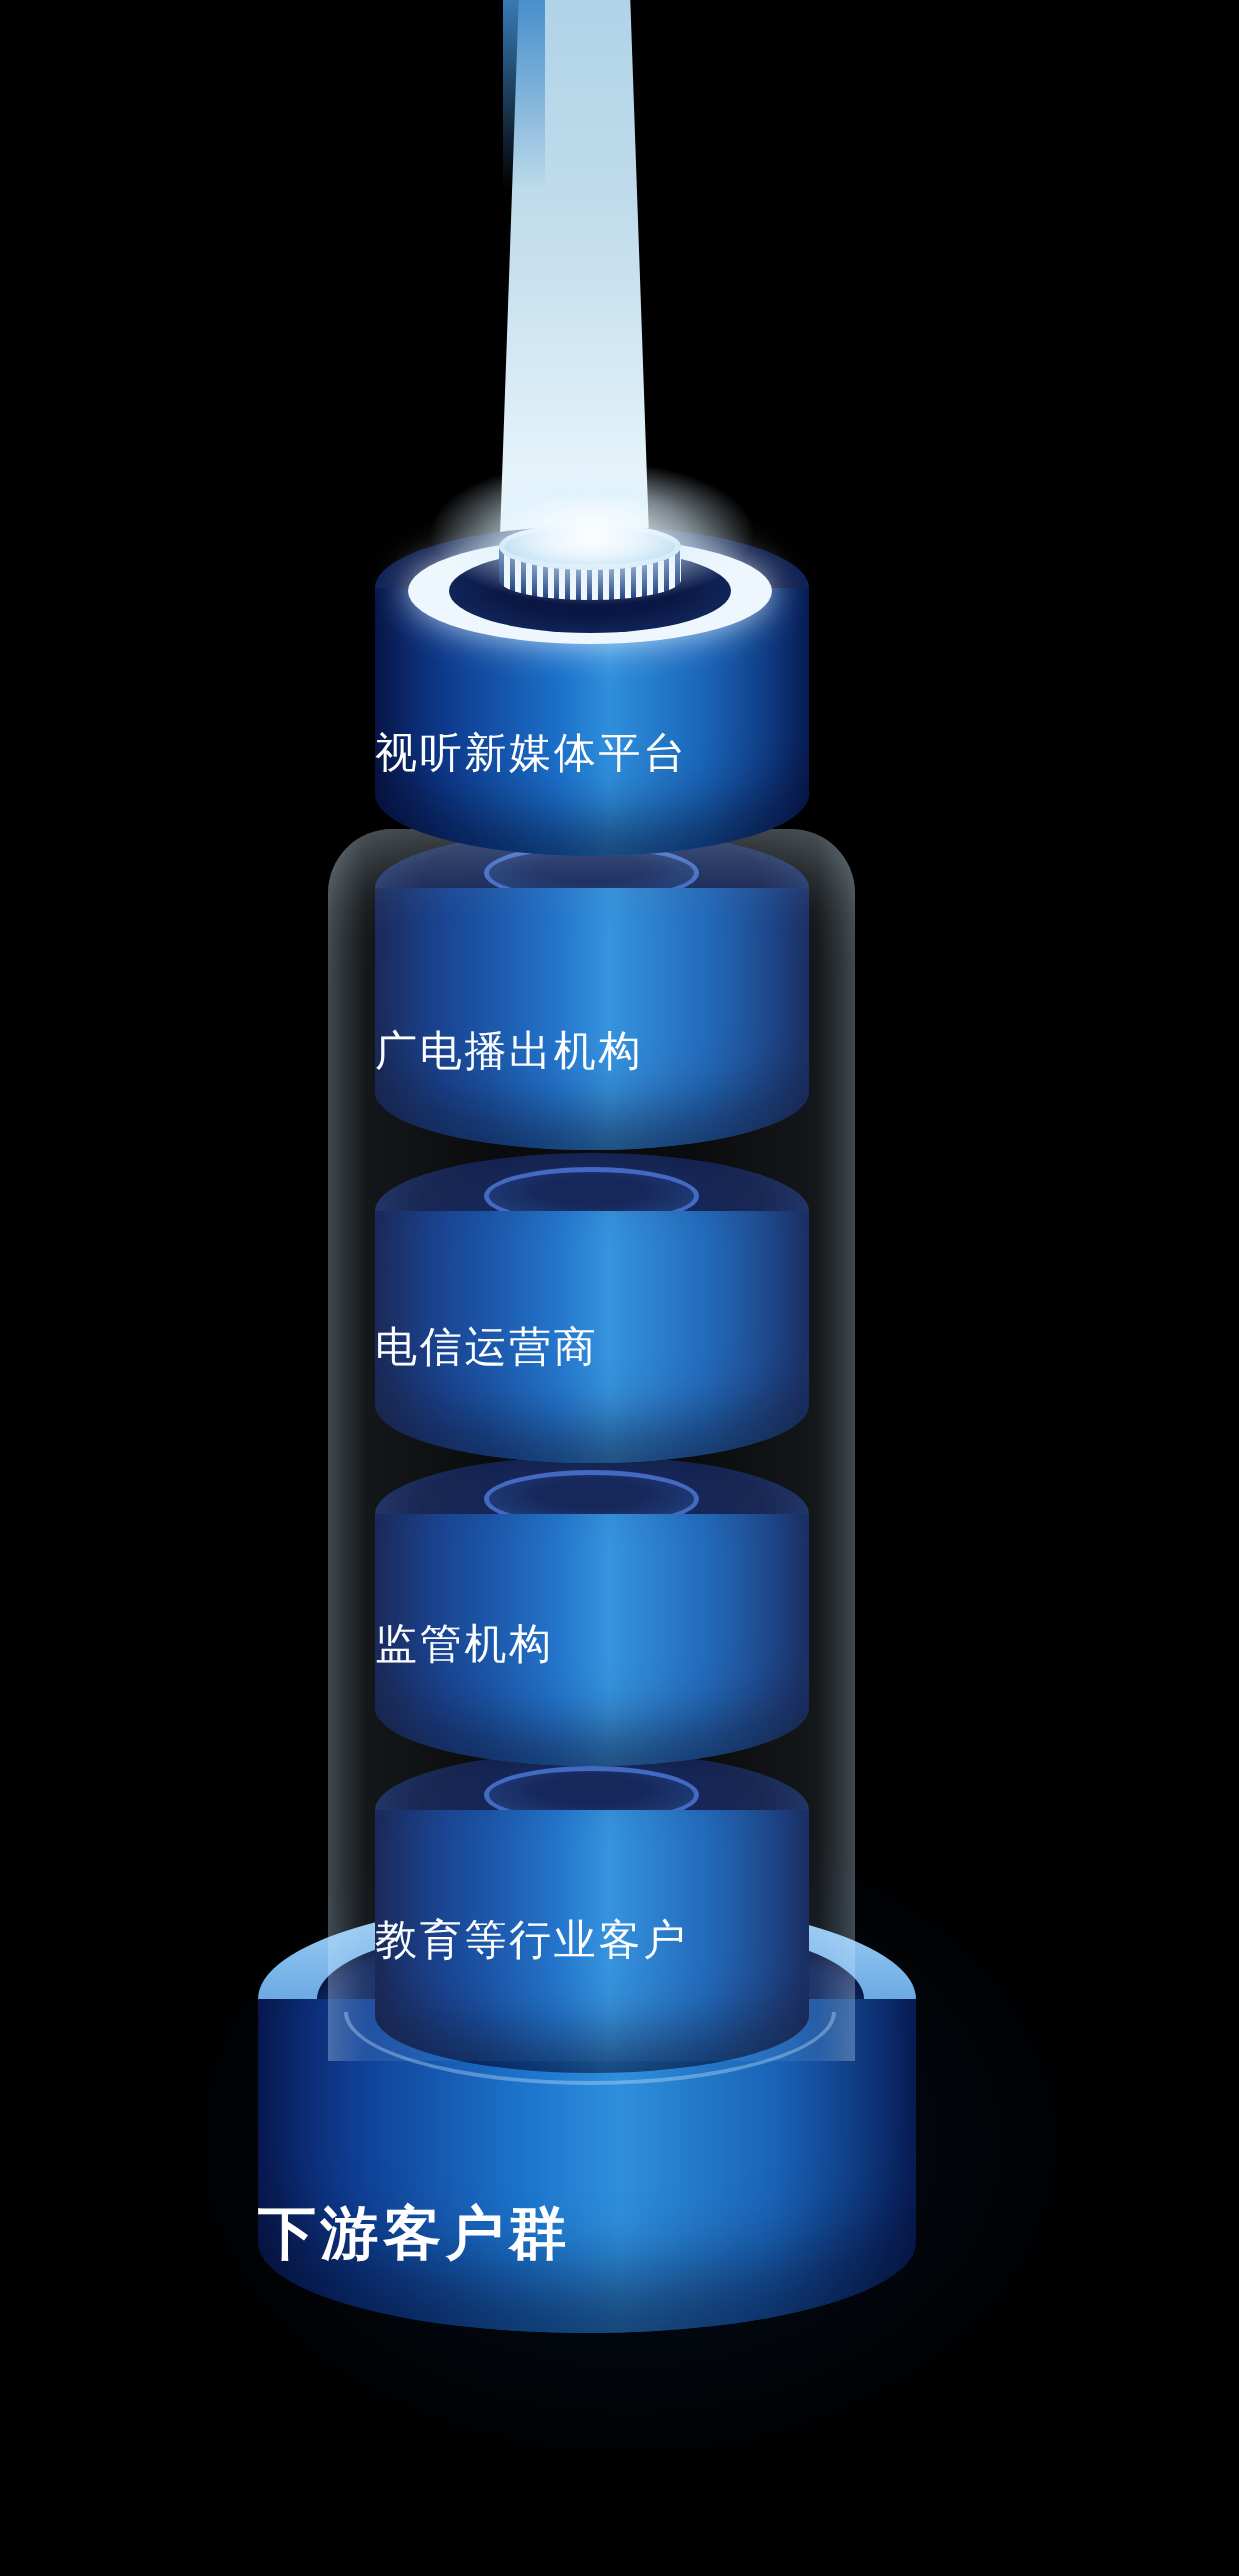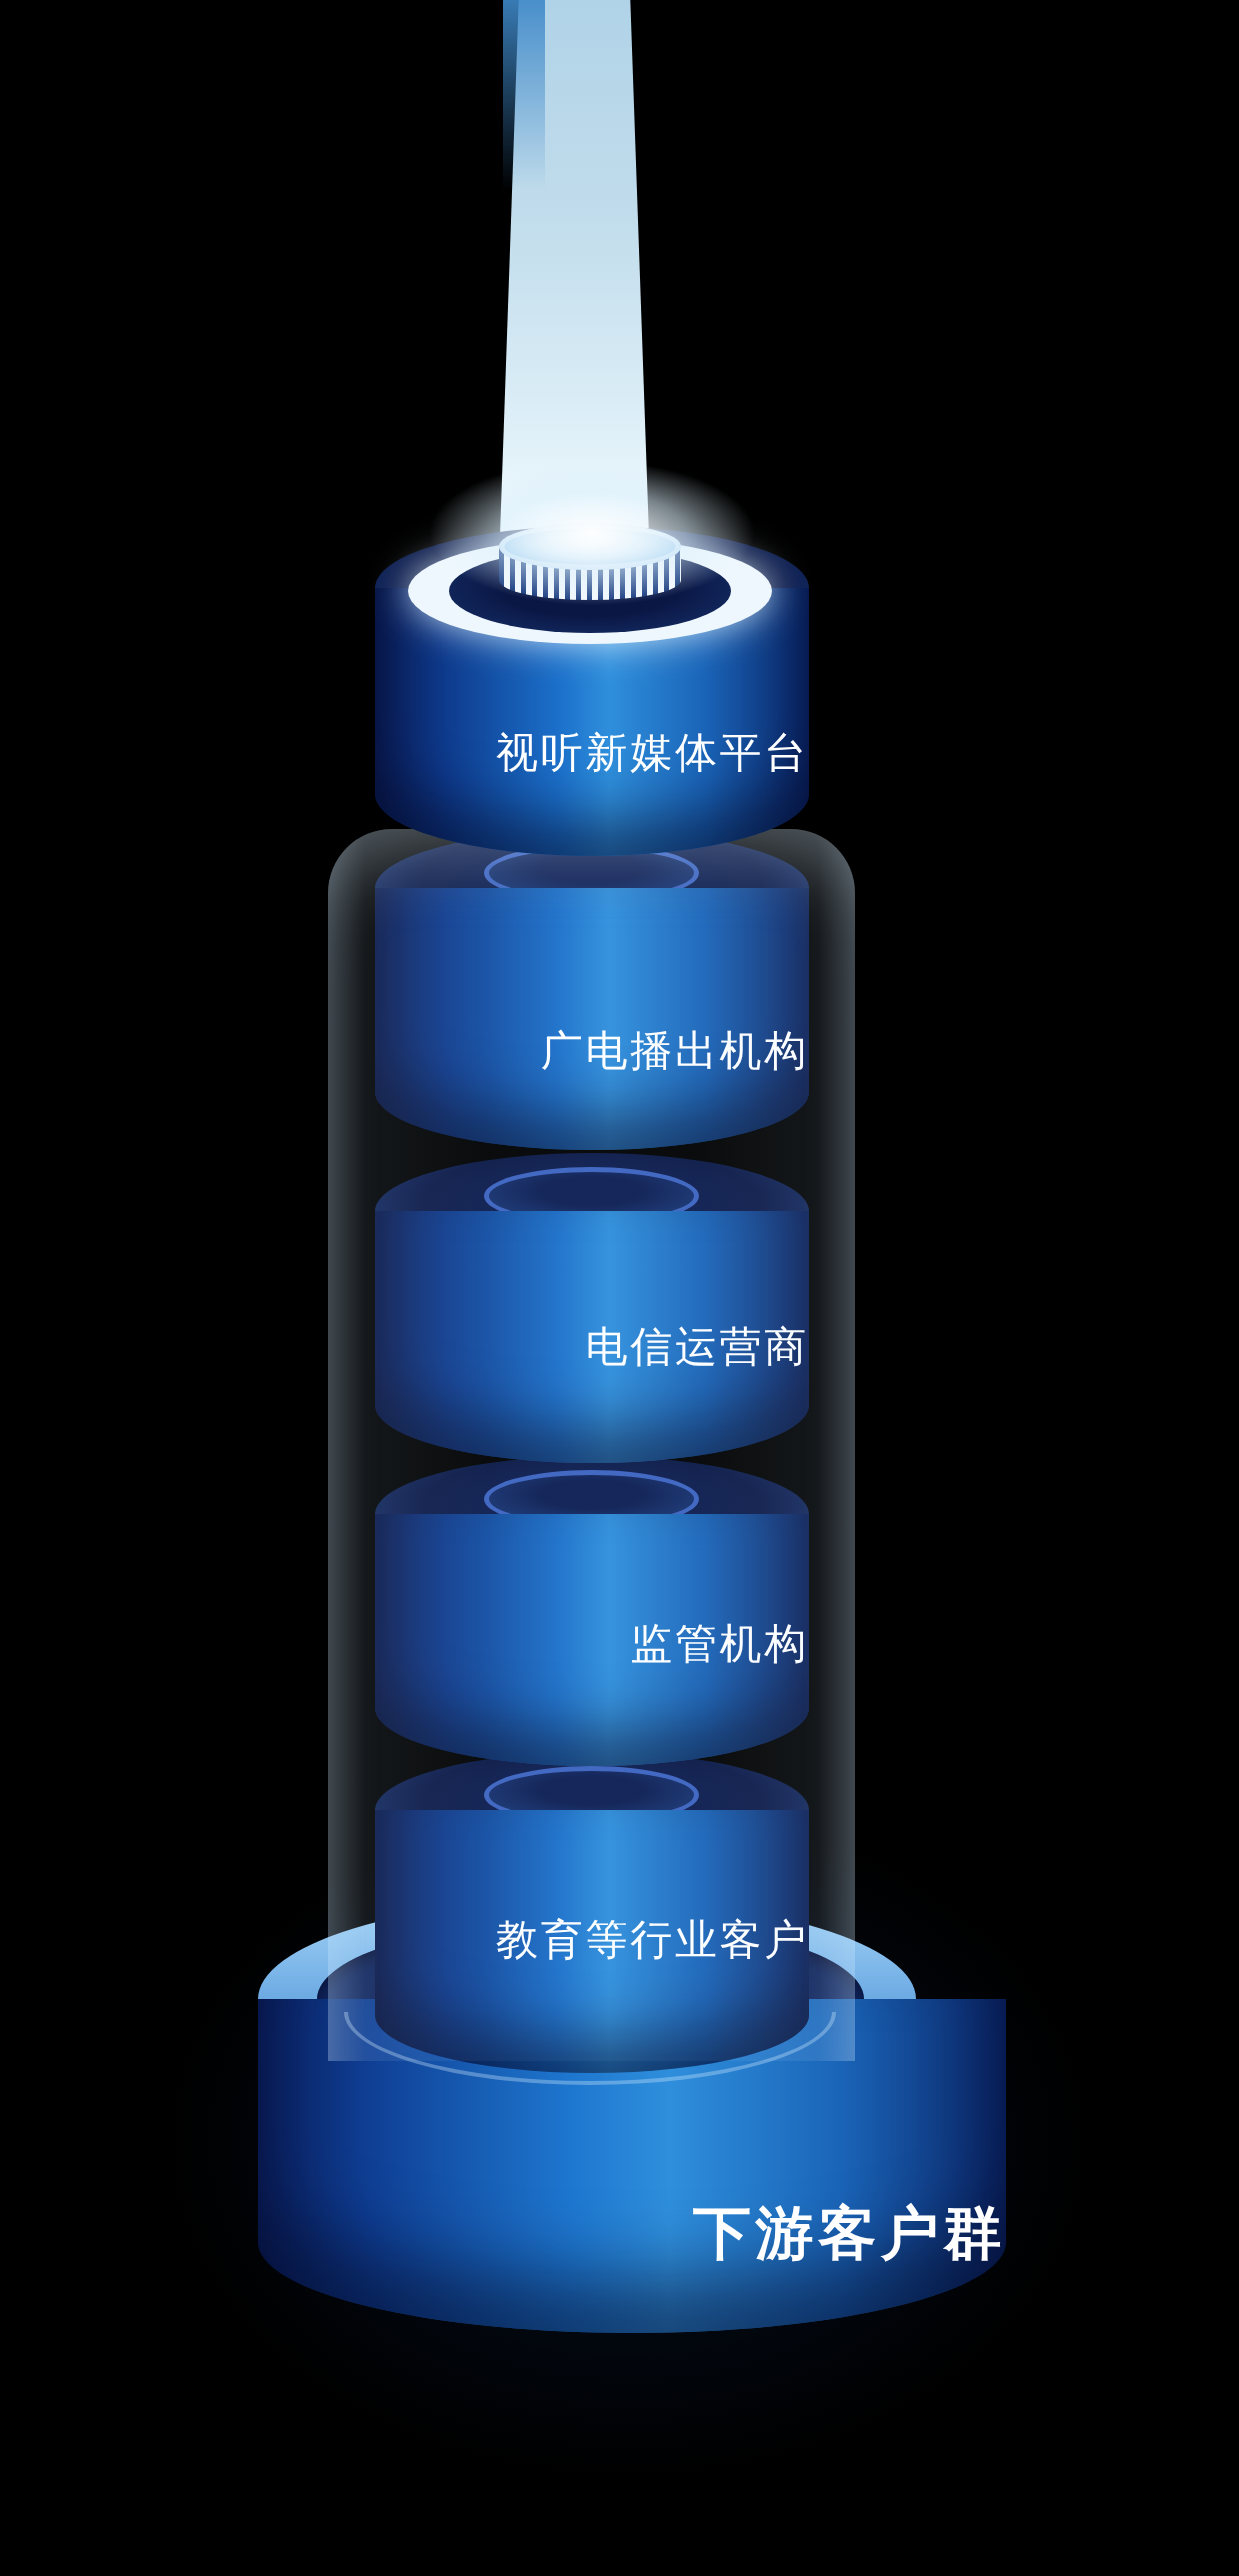--- a/index.html
+++ b/index.html
@@ -47,21 +47,21 @@
     position: absolute; border-radius: 50%; box-sizing: border-box;
     border: 5.5px solid #3c63c0;
     background: radial-gradient(ellipse at 50% 40%, #0c1d52 35%, #16316e 75%, #27479b 100%);
   }
   .seg .body {
     position: absolute; left: 0; width: 434px;
     border-radius: 0 0 50% 50% / 0 0 58px 58px;
     background: linear-gradient(90deg,
       #0a1c56 0%, #0e3a8c 16%, #1b6fc9 42%, #2f8fdc 54%, #1a64b8 76%, #0a2465 100%);
     box-shadow: inset 0 -36px 55px rgba(3,8,34,0.55);
-    display: flex; justify-content: flex-end; box-sizing: border-box;
+    display: flex; justify-content: flex-start; box-sizing: border-box;
   }
   .seg .label, .base-label {
     color: #ffffff; font-size: 42px; letter-spacing: 2.7px; white-space: nowrap;
   }
 
   
   .glass {
     left: 328px; top: 829px; width: 527px; height: 1232px;
     border-radius: 64px 64px 0 0;
     background: linear-gradient(90deg,
@@ -81,26 +81,26 @@
   .base-rim {
     left: 258px; top: 1899px; width: 658px; height: 200px; border-radius: 50%;
     background: linear-gradient(180deg, #a6d4f4 0%, #7db7ea 35%, #5094d6 75%, #3f7fc4 100%);
   }
   .base-socket {
     left: 317px; top: 1919px; width: 547px; height: 160px; border-radius: 50%;
     background: radial-gradient(ellipse at 50% 45%, #0b1b4e 40%, #122a66 75%, #1d3f85 100%);
     box-shadow: inset 0 5.5px 16.4px rgba(0,0,20,0.6);
   }
   .base-body {
-    left: 258px; top: 1999px; width: 748px; height: 334px;
+    left: 258px; top: 1999px; width: 658px; height: 334px;
     border-radius: 0 0 50% 50% / 0 0 91px 91px;
     background: linear-gradient(90deg,
       #0a1f5e 0%, #0f3f95 15%, #1e77cf 42%, #2f8fdc 55%, #1a64b8 78%, #0a2465 100%);
     box-shadow: inset 0 -55px 73px rgba(3,8,34,0.55);
-    display: flex; justify-content: flex-end; box-sizing: border-box;
+    display: flex; justify-content: flex-start; box-sizing: border-box;
   }
   .base-label { padding-top: 196px; font-size: 58px; font-weight: bold; letter-spacing: 4.6px; }
 
   
   .cap-ring {
     left: 408px; top: 538px; width: 364px; height: 106px; border-radius: 50%;
     background: #eef7fd; box-shadow: 0 0 36px rgba(230,245,255,0.8);
   }
   .cap-hole {
     left: 449px; top: 549px; width: 282px; height: 84px; border-radius: 50%;

